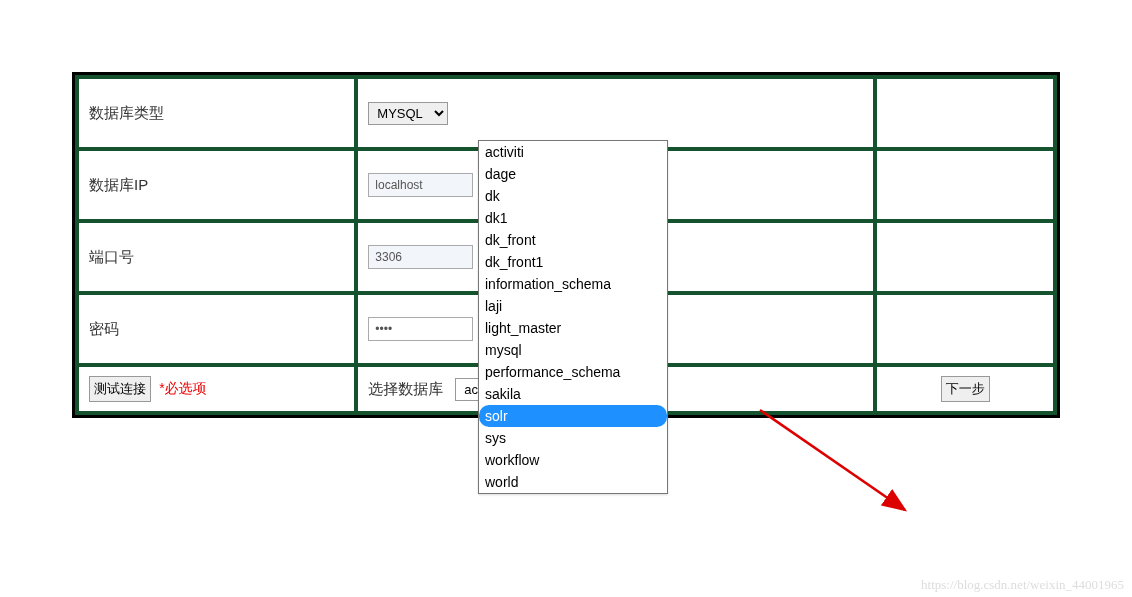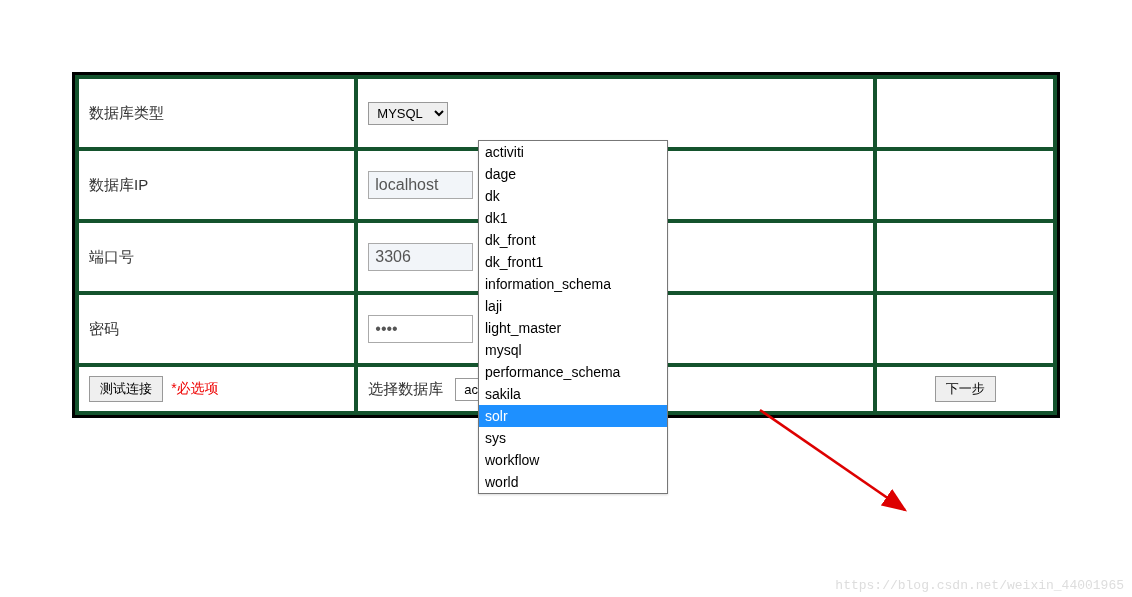--- a/index.html
+++ b/index.html
@@ -46,41 +46,41 @@
       width: 180px;
       text-align: center;
     }
     .footer-row td {
       height: 48px;
       padding: 8px 10px;
     }
     .text-input {
       width: 105px;
       padding: 4px 6px;
-      font-size: 16px;
+      font-size: 12px;
       border: 1px solid #aaa;
       background: #f2f5f9;
       color: #555;
     }
     .select-box {
       padding: 2px 4px;
       font-size: 13px;
       border: 1px solid #999;
       background: #efefef;
       min-width: 80px;
     }
     .db-select {
       width: 190px;
       padding: 2px 4px;
       font-size: 13px;
       border: 1px solid #999;
       background: #fff;
     }
     .btn {
-      padding: 3px 10px;
+      padding: 3px 4px;
       font-size: 13px;
       border: 1px solid #999;
       background: #efefef;
       cursor: pointer;
     }
     .required-hint {
       color: #e00;
       margin-left: 4px;
       font-size: 14px;
     }
@@ -102,37 +102,38 @@
     .dropdown-list .opt {
       padding: 1px 6px;
       font-size: 14px;
       color: #000;
       line-height: 20px;
       cursor: pointer;
     }
     .dropdown-list .opt.selected {
       background: #1e90ff;
       color: #fff;
+      border-radius: 10px;
     }
     .arrow-svg {
       position: absolute;
       left: 750px;
       top: 400px;
       width: 200px;
       height: 140px;
       z-index: 50;
       pointer-events: none;
     }
     .watermark {
       position: absolute;
       right: 8px;
       bottom: 4px;
       font-size: 13px;
       color: #ddd;
-      font-family: Liberation Mono, monospace;
+      font-family: Liberation Serif, serif;
     }
   </style>
 </head>
 <body>
 
 <div class="container">
   <table class="form-table">
     <tbody>
         <tr>
       <td class="label-cell">数据库类型</td>

